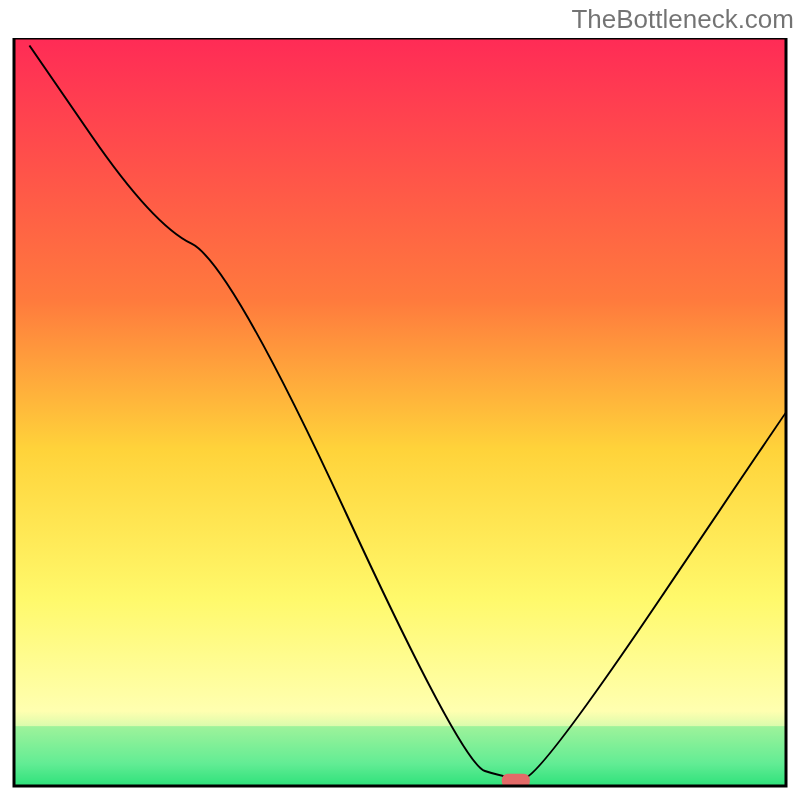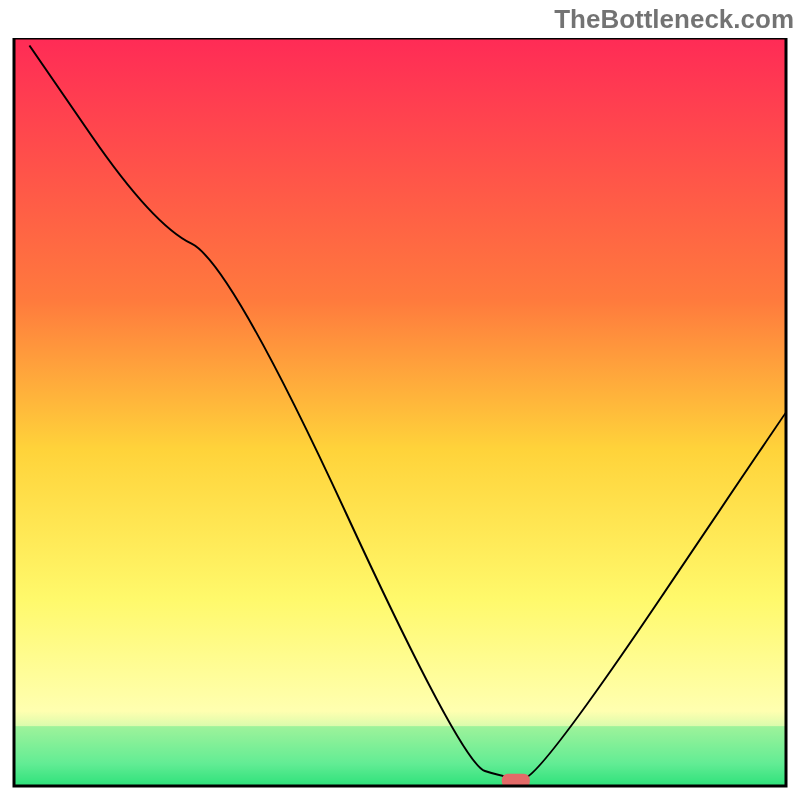--- a/index.html
+++ b/index.html
@@ -15,21 +15,21 @@
     position: relative;
     width: 800px;
     height: 800px;
     box-sizing: border-box;
   }
   .watermark {
     position: absolute;
     top: 4px;
     right: 6px;
     font-size: 26px;
-    font-weight: bold;
+    font-weight: normal;
     color: rgba(0,0,0,0.55);
     letter-spacing: 0px;
     user-select: none;
   }
   svg.plot {
     position: absolute;
     left: 0;
     right: 0;
     top: 38px; 
     width: 800px;

